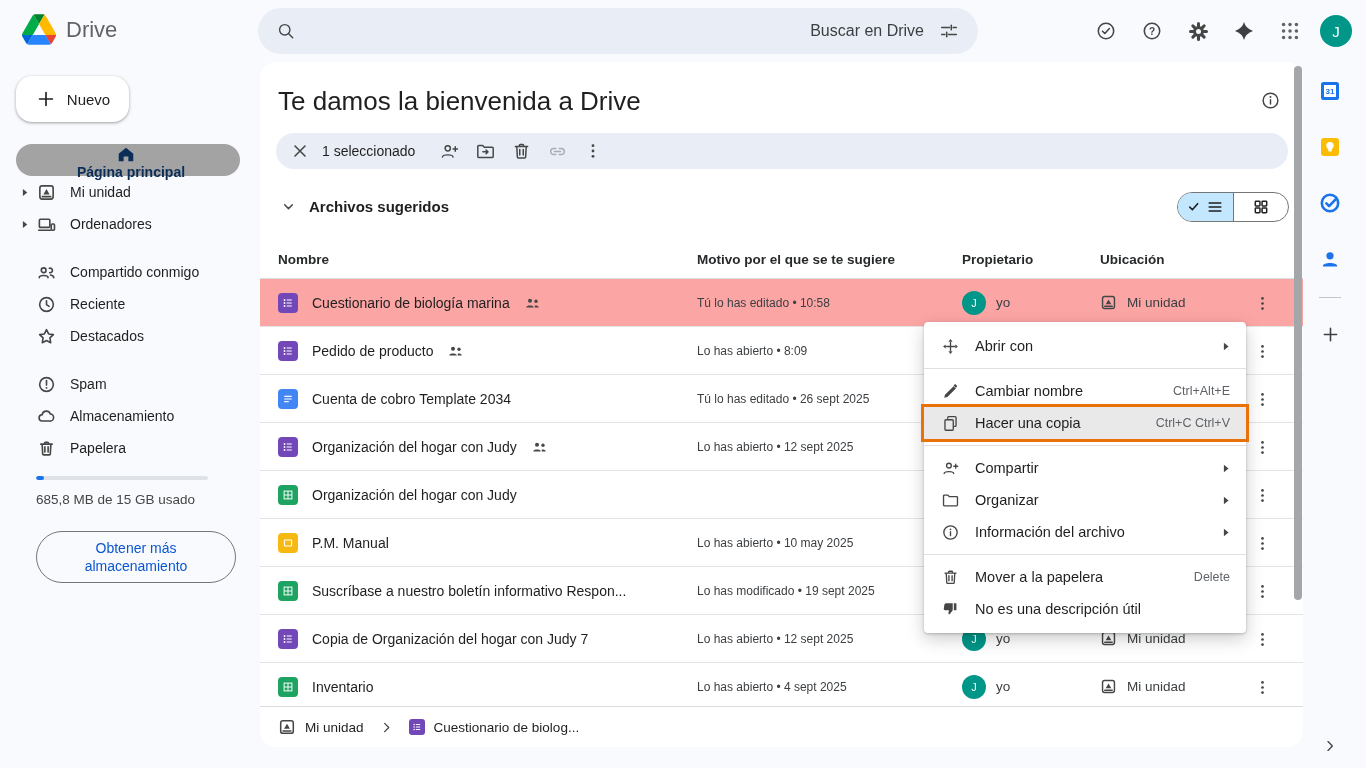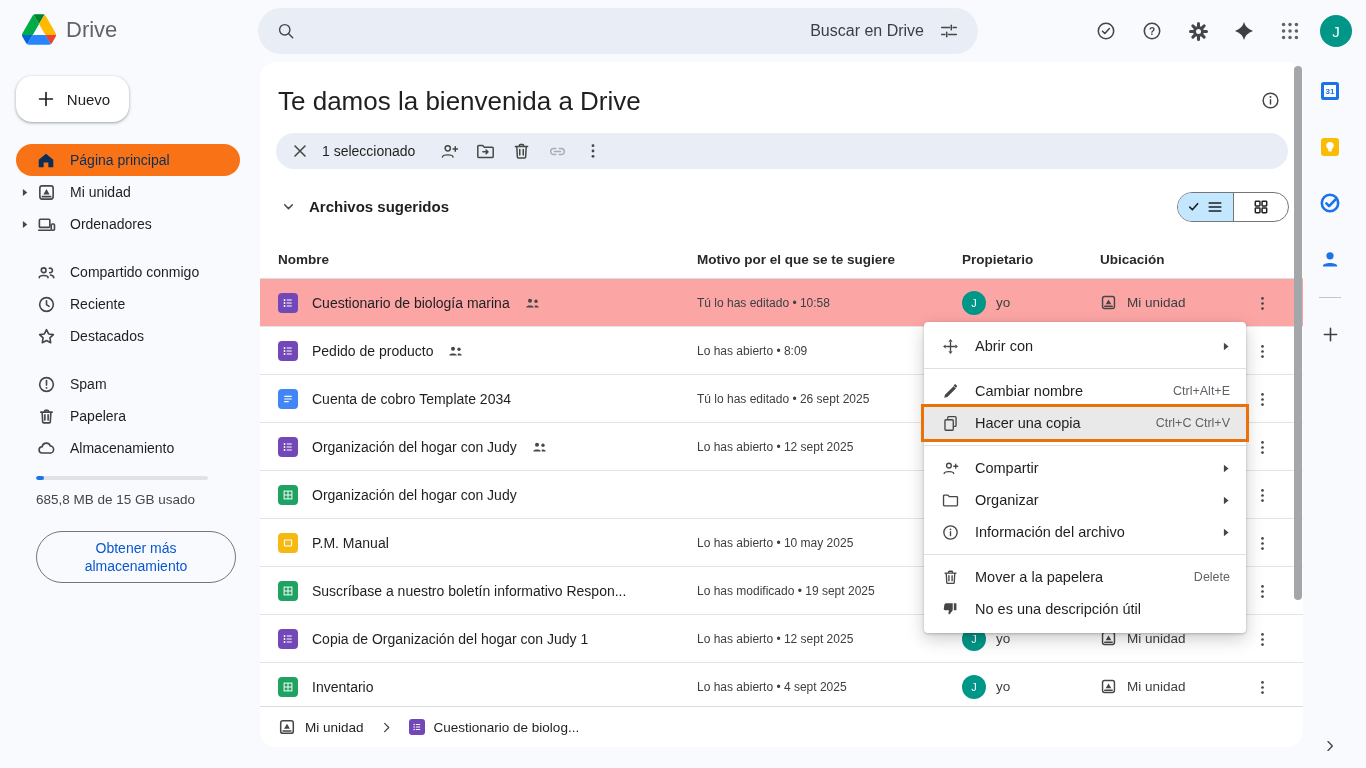--- a/index.html
+++ b/index.html
@@ -20,21 +20,21 @@
   .top-actions { position:absolute; right:10px; top:11px; display:flex; align-items:center; gap:6px; }
   .icon-btn { width:40px; height:40px; border-radius:50%; display:flex; align-items:center; justify-content:center; }
   .avatar { width:32px; height:32px; border-radius:50%; background:#009688; color:#fff; display:flex; align-items:center; justify-content:center; font-size:15px; font-weight:500; }
 
   
   .sidebar { position:absolute; left:0; top:62px; width:256px; bottom:0; }
   .btn-new { margin:14px 0 22px 16px; width:113px; height:46px; border-radius:16px; background:#fff; box-shadow:0 1px 2px rgba(60,64,67,.3),0 1px 3px 1px rgba(60,64,67,.15); display:flex; align-items:center; justify-content:center; gap:10px; font-size:15px; font-weight:500; cursor:pointer; }
   .nav-item { height:32px; margin:0 16px; border-radius:16px; display:flex; align-items:center; padding-left:6px; font-size:14px; color:#1f1f1f; cursor:pointer; }
   .nav-item .caret { width:11px; display:flex; align-items:center; }
   .nav-item .nav-ic { width:20px; margin:0 14px 0 3px; display:flex; align-items:center; justify-content:center; }
-  .nav-item.selected { background:#f97316; color:#0b2e59; font-weight:400; }
+  .nav-item.selected { background:#a3a3a3; color:#0b2e59; font-weight:700;flex-direction:column; }
   .nav-gap { height:16px; }
   .storage { margin:12px 16px 0 36px; }
   .progress-track { width:172px; height:4px; border-radius:2px; background:#dfe3e8; overflow:hidden; }
   .progress-fill { height:4px; border-radius:2px; background:#1a73e8; }
   .storage-text { margin-top:12px; font-size:13.5px; color:#444746; }
   .btn-storage { margin:24px 0 0 36px; width:200px; min-height:52px; border:1px solid #747775; border-radius:26px; background:transparent; color:#0b57d0; font-size:14px; font-weight:500; line-height:18px; display:flex; align-items:center; justify-content:center; text-align:center; padding:7px 14px; cursor:pointer; }
 
   
   .main { position:absolute; left:260px; top:62px; width:1043px; height:685px; background:#fff; border-radius:16px; }
   .page-title { position:absolute; left:18px; top:24px; font-size:26px; font-weight:400; color:#1f1f1f; }
@@ -271,33 +271,33 @@
             <path class="st" d="M10 5.8v4.8"></path>
             <circle class="f" cx="10" cy="13.6" r="1"></circle>
           </svg>
         </span>
       <span>Spam</span>
     </div>
     <div class="nav-item">
       <span class="caret"></span>
       <span class="nav-ic">
           <svg viewBox="0 0 20 20" width="19" height="19">
-            <path class="st" d="M4 5.4h12M8 5.4V4.2a.8.8 0 0 1 .8-.8h2.4a.8.8 0 0 1 .8.8v1.2M5.4 5.4l.6 10.4a1 1 0 0 0 1 .9h6a1 1 0 0 0 1-.9l.6-10.4M8.3 8.2v5.6M11.7 8.2v5.6"></path>
-          </svg>
-        </span>
-      <span>Papelera</span>
+            <path class="st" d="M5.6 14.8a3.3 3.3 0 0 1-.2-6.6 4.4 4.4 0 0 1 8.5-1 3.7 3.7 0 0 1-.5 7.6z"></path>
+          </svg>
+        </span>
+      <span>Almacenamiento</span>
     </div>
     <div class="nav-item">
       <span class="caret"></span>
       <span class="nav-ic">
           <svg viewBox="0 0 20 20" width="19" height="19">
-            <path class="st" d="M5.6 14.8a3.3 3.3 0 0 1-.2-6.6 4.4 4.4 0 0 1 8.5-1 3.7 3.7 0 0 1-.5 7.6z"></path>
-          </svg>
-        </span>
-      <span>Almacenamiento</span>
+            <path class="st" d="M4 5.4h12M8 5.4V4.2a.8.8 0 0 1 .8-.8h2.4a.8.8 0 0 1 .8.8v1.2M5.4 5.4l.6 10.4a1 1 0 0 0 1 .9h6a1 1 0 0 0 1-.9l.6-10.4M8.3 8.2v5.6M11.7 8.2v5.6"></path>
+          </svg>
+        </span>
+      <span>Papelera</span>
     </div>
 
     <div class="storage">
       <div class="progress-track">
         <div class="progress-fill" style="width: 4.5%;"></div>
       </div>
       <div class="storage-text">685,8 MB de 15 GB usado</div>
     </div>
     <div class="btn-storage">
       <span>Obtener más almacenamiento</span>
@@ -706,21 +706,21 @@
                 <g fill="#fff">
                   <circle cx="4.2" cy="5" r="1.5"></circle>
                   <rect x="7.5" y="4" width="9" height="2" rx="1"></rect>
                   <circle cx="4.2" cy="10" r="1.5"></circle>
                   <rect x="7.5" y="9" width="9" height="2" rx="1"></rect>
                   <circle cx="4.2" cy="15" r="1.5"></circle>
                   <rect x="7.5" y="14" width="9" height="2" rx="1"></rect>
                 </g>
               </svg>
             </span>
-          <span class="fname">Copia de Organización del hogar con Judy 1</span>
+          <span class="fname">Copia de Organización del hogar con Judy 7</span>
         </div>
         <div class="cell cell-reason">Lo has abierto • 12 sept 2025</div>
         <div class="cell cell-owner">
           <span class="avatar-sm">J</span>
           <span>yo</span>
         </div>
         <div class="cell cell-loc">
           <span>
               <svg viewBox="0 0 20 20" width="17" height="17">
                 <rect class="st" x="3" y="3" width="14" height="14" rx="2.4"></rect>

